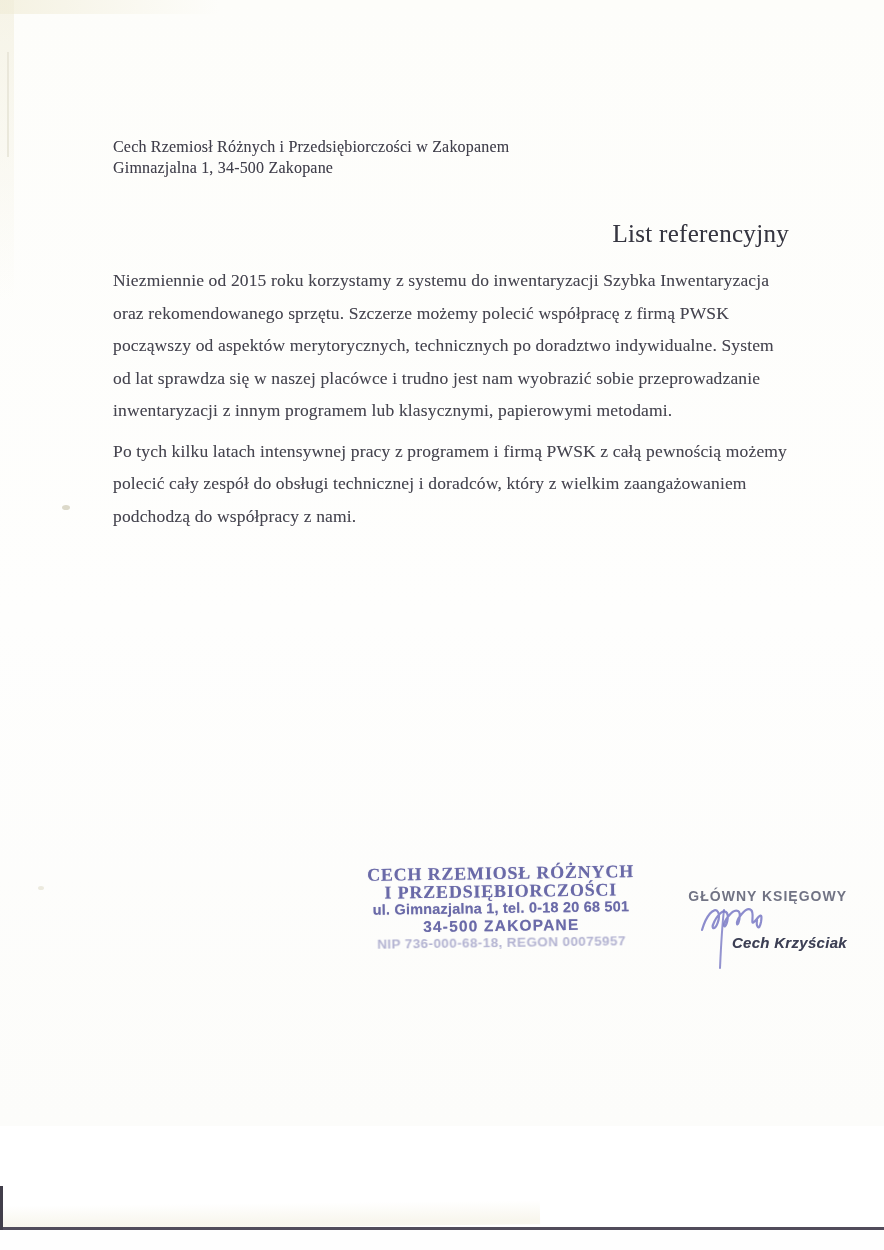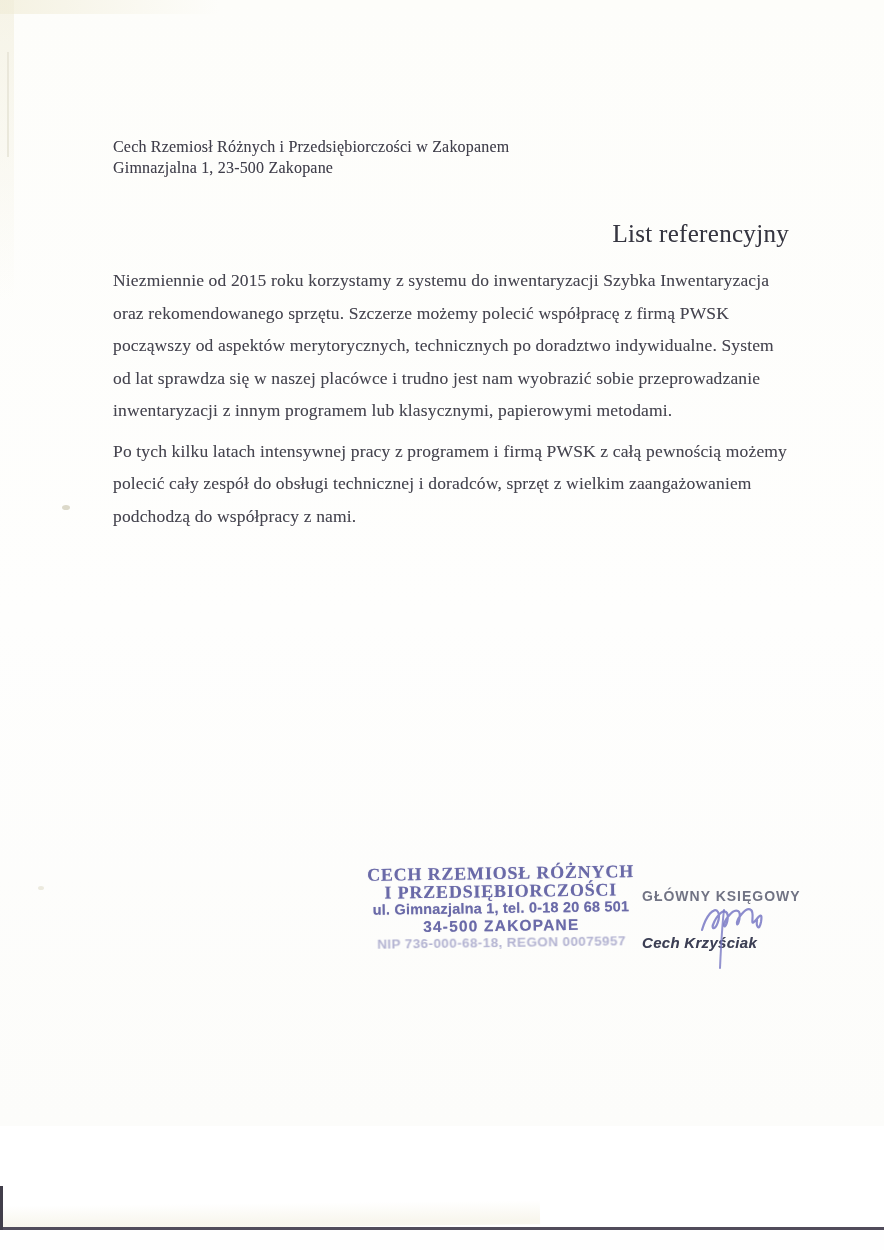--- a/index.html
+++ b/index.html
@@ -108,21 +108,21 @@
   .org-stamp .stamp-ids {
     font-family: "Liberation Sans", sans-serif;
     font-weight: bold; font-size: 13.5px; line-height: 17px;
     letter-spacing: 0.4px;
     opacity: 0.5;
     filter: blur(0.4px);
   }
   
   .sig-block {
     position: absolute; left: 642px; top: 888px; width: 205px;
-    text-align: left;
+    text-align: right;
   }
   .sig-role {
     font-family: "Liberation Sans", sans-serif;
     font-weight: bold; font-size: 14px; line-height: 16px;
     letter-spacing: 1px; color: #5e6174; opacity: 0.88;
     filter: blur(0.2px);
   }
   .sig-scribble {
     position: absolute; left: 52px; top: 8px;
     width: 100px; height: 74px;
@@ -147,28 +147,28 @@
   <div class="left-edge-line"></div>
   <div class="speck-1"></div>
   <div class="speck-2"></div>
   <div class="bottom-paper-edge"></div>
   <div class="bottom-scan-line"></div>
   <div class="bottom-left-edge"></div>
   <div class="below-scan"></div>
 
   <div class="sender">
     <div>Cech Rzemiosł Różnych i Przedsiębiorczości w Zakopanem</div>
-    <div>Gimnazjalna 1, 23-500 Zakopane</div>
+    <div>Gimnazjalna 1, 34-500 Zakopane</div>
   </div>
 
   <div class="letter-title">List referencyjny</div>
 
   <div class="body-text">
     <p>Niezmiennie od 2015 roku korzystamy z systemu do inwentaryzacji Szybka Inwentaryzacja oraz rekomendowanego sprzętu. Szczerze możemy polecić współpracę z firmą PWSK począwszy od aspektów merytorycznych, technicznych po doradztwo indywidualne. System od lat sprawdza się w naszej placówce i trudno jest nam wyobrazić sobie przeprowadzanie inwentaryzacji z innym programem lub klasycznymi, papierowymi metodami.</p>
-    <p>Po tych kilku latach intensywnej pracy z programem i firmą PWSK z całą pewnością możemy polecić cały zespół do obsługi technicznej i doradców, sprzęt z wielkim zaangażowaniem podchodzą do współpracy z nami.</p>
+    <p>Po tych kilku latach intensywnej pracy z programem i firmą PWSK z całą pewnością możemy polecić cały zespół do obsługi technicznej i doradców, który z wielkim zaangażowaniem podchodzą do współpracy z nami.</p>
   </div>
 
   <div class="org-stamp">
     <div class="stamp-org">CECH RZEMIOSŁ RÓŻNYCH</div>
     <div class="stamp-org">I PRZEDSIĘBIORCZOŚCI</div>
     <div class="stamp-addr">ul. Gimnazjalna 1, tel. 0-18 20 68 501</div>
     <div class="stamp-city">34-500 ZAKOPANE</div>
     <div class="stamp-ids">NIP 736-000-68-18, REGON 00075957</div>
   </div>
 

